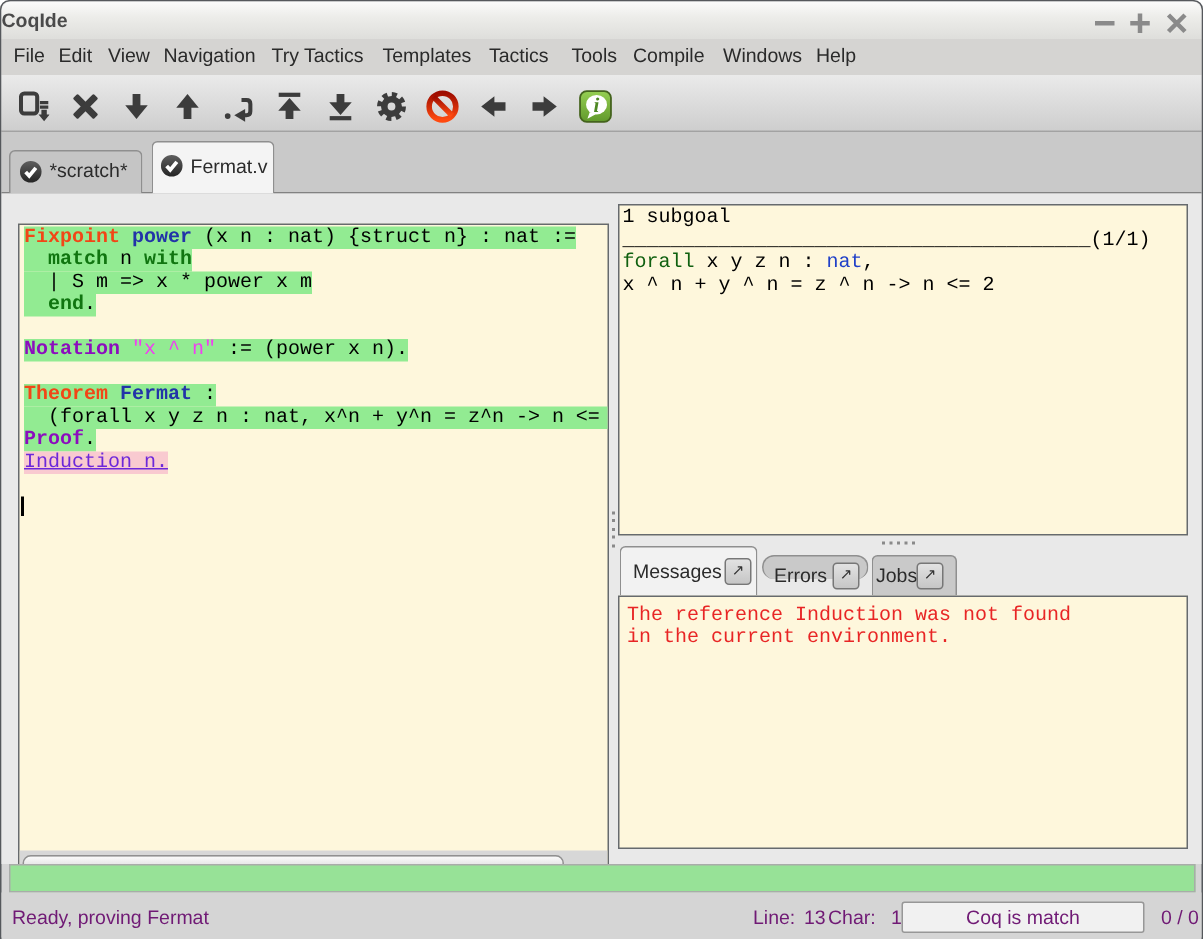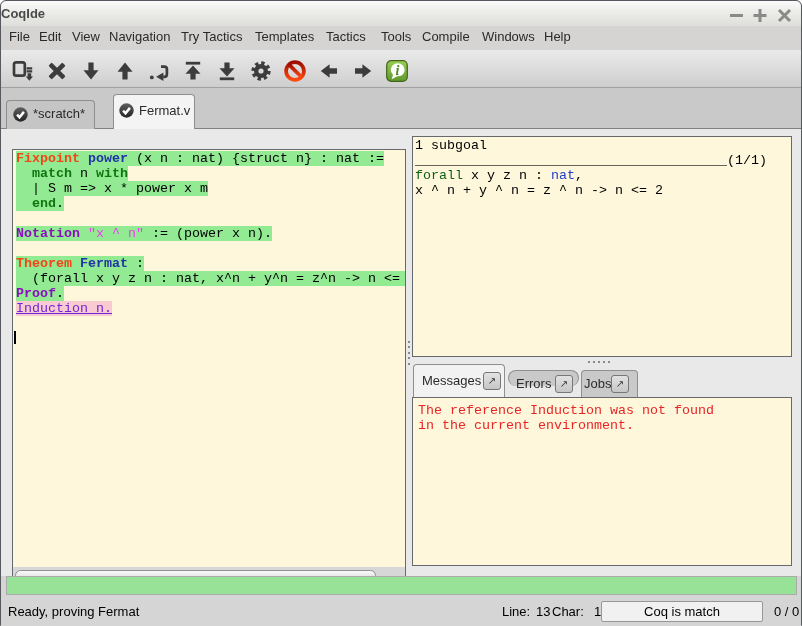--- a/index.html
+++ b/index.html
@@ -15,21 +15,21 @@
   #title{position:absolute;left:0;top:5px;width:781px;text-align:left;
     font-size:13px;font-weight:bold;color:#4a4a4a;}
   #menubar{position:absolute;left:0;top:25px;width:800px;height:24px;background:#D5D4D2;}
   .mi{position:absolute;top:2.5px;font-size:13px;color:#2a2a2a;}
   #toolbar{position:absolute;left:0;top:49px;width:800px;height:38px;
     background:linear-gradient(#eaeaea,#cecece);border-bottom:1px solid #a2a2a2;}
   .ticon{position:absolute;top:10px;}
   #tabstrip{position:absolute;left:0;top:87px;width:800px;height:41px;background:#c9c9c9;border-bottom:1px solid #828282;}
   .tab{position:absolute;border:1px solid #8f8f8f;border-bottom:none;border-radius:4px 4px 0 0;}
   #tab1{left:5px;top:12px;width:89px;height:29px;background:#c5c5c5;}
-  #tab2{left:112px;top:6px;width:82px;height:35px;background:#f4f4f4;}
+  #tab2{left:100px;top:6px;width:82px;height:35px;background:#f4f4f4;}
   .tablabel{position:absolute;font-size:13px;color:#2b2b2b;}
   #content{position:absolute;left:0;top:128px;width:800px;height:447px;background:#E9E9E9;}
   .panel{position:absolute;background:#FEF7DC;border:1px solid #666a6e;}
   #codepanel{left:11px;top:20px;width:394px;height:437px;overflow:hidden;}
   #codescroll{position:absolute;left:0px;top:417px;width:392px;height:18px;background:#d7d7d7;}
   #codetrough{position:absolute;left:1px;top:3px;width:385px;height:13px;}
   #codethumb{position:absolute;left:1px;top:0px;width:361px;height:11px;background:linear-gradient(#fafafa,#dadada);
      border:1px solid #909090;border-radius:6px;}
   #goalpanel{left:411px;top:7px;width:380px;height:221px;}
   #msgpanel{left:411px;top:268px;width:380px;height:169px;}
@@ -41,21 +41,21 @@
   .kw1{color:#F24616;font-weight:bold;}
   .id1{color:#2233A8;font-weight:bold;}
   .kw2{color:#107510;font-weight:bold;}
   .kw3{color:#8C0DBE;font-weight:bold;}
   .str1{color:#F23CF2;}
   .err{color:#6d28d9;text-decoration:underline;}
   .red{color:#E82525;}
   .grn{color:#106010;}
   .blu{color:#2040C8;}
   #progress{position:absolute;left:5px;top:575px;width:791px;height:19px;background:#97E297;border:1px solid #a9aca9;}
-  #statusbar{position:absolute;left:0;top:594px;width:800px;height:31px;background:#D5D5D5;font-size:13px;color:#000000;}
+  #statusbar{position:absolute;left:0;top:594px;width:800px;height:31px;background:#D5D5D5;font-size:13px;color:#701a75;}
   #coqready{position:absolute;left:600px;top:6px;width:162px;height:21px;background:#f1f1f1;
      border:1px solid #979797;border-radius:2px;text-align:center;line-height:20px;font-size:13px;}
   .dotv{position:absolute;width:2px;height:2px;background:#8a8a8a;}
 </style>
 </head>
 <body>
 <div id="win">
   <div id="titlebar">
     <div id="title">CoqIde</div>
     <svg class="abs" style="left:726px;top:0" width="70" height="25" viewBox="0 0 70 25">

